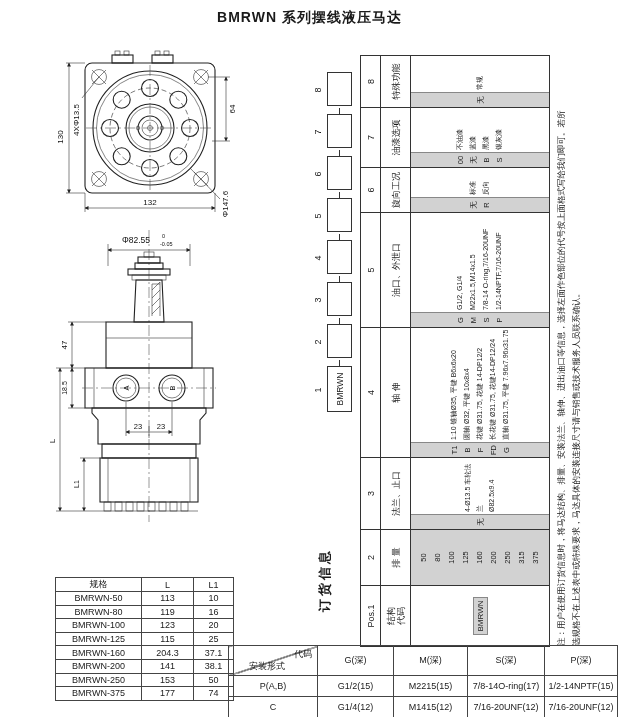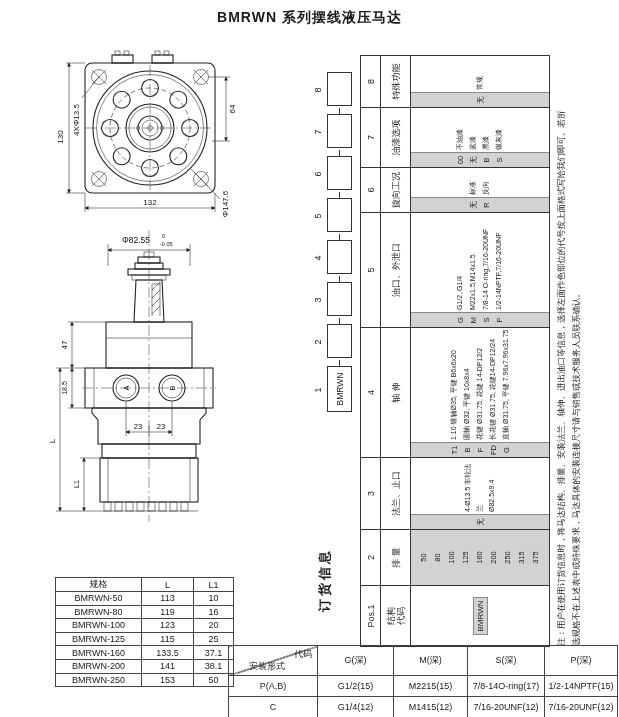--- a/index.html
+++ b/index.html
@@ -444,32 +444,37 @@
             <td>123</td>
             <td>20</td>
           </tr>
           <tr>
             <td>BMRWN-125</td>
             <td>115</td>
             <td>25</td>
           </tr>
           <tr>
             <td>BMRWN-160</td>
-            <td>133.5</td>
+            <td>204.3</td>
             <td>37.1</td>
           </tr>
           <tr>
             <td>BMRWN-200</td>
             <td>141</td>
             <td>38.1</td>
           </tr>
           <tr>
             <td>BMRWN-250</td>
             <td>153</td>
             <td>50</td>
+          </tr>
+          <tr>
+            <td>BMRWN-375</td>
+            <td>177</td>
+            <td>74</td>
           </tr>
         </tbody>
     </table>
   </div>
 
   <div class="abs port-table">
     <table>
       <colgroup>
           <col style="width:84px">
           <col style="width:76px">

